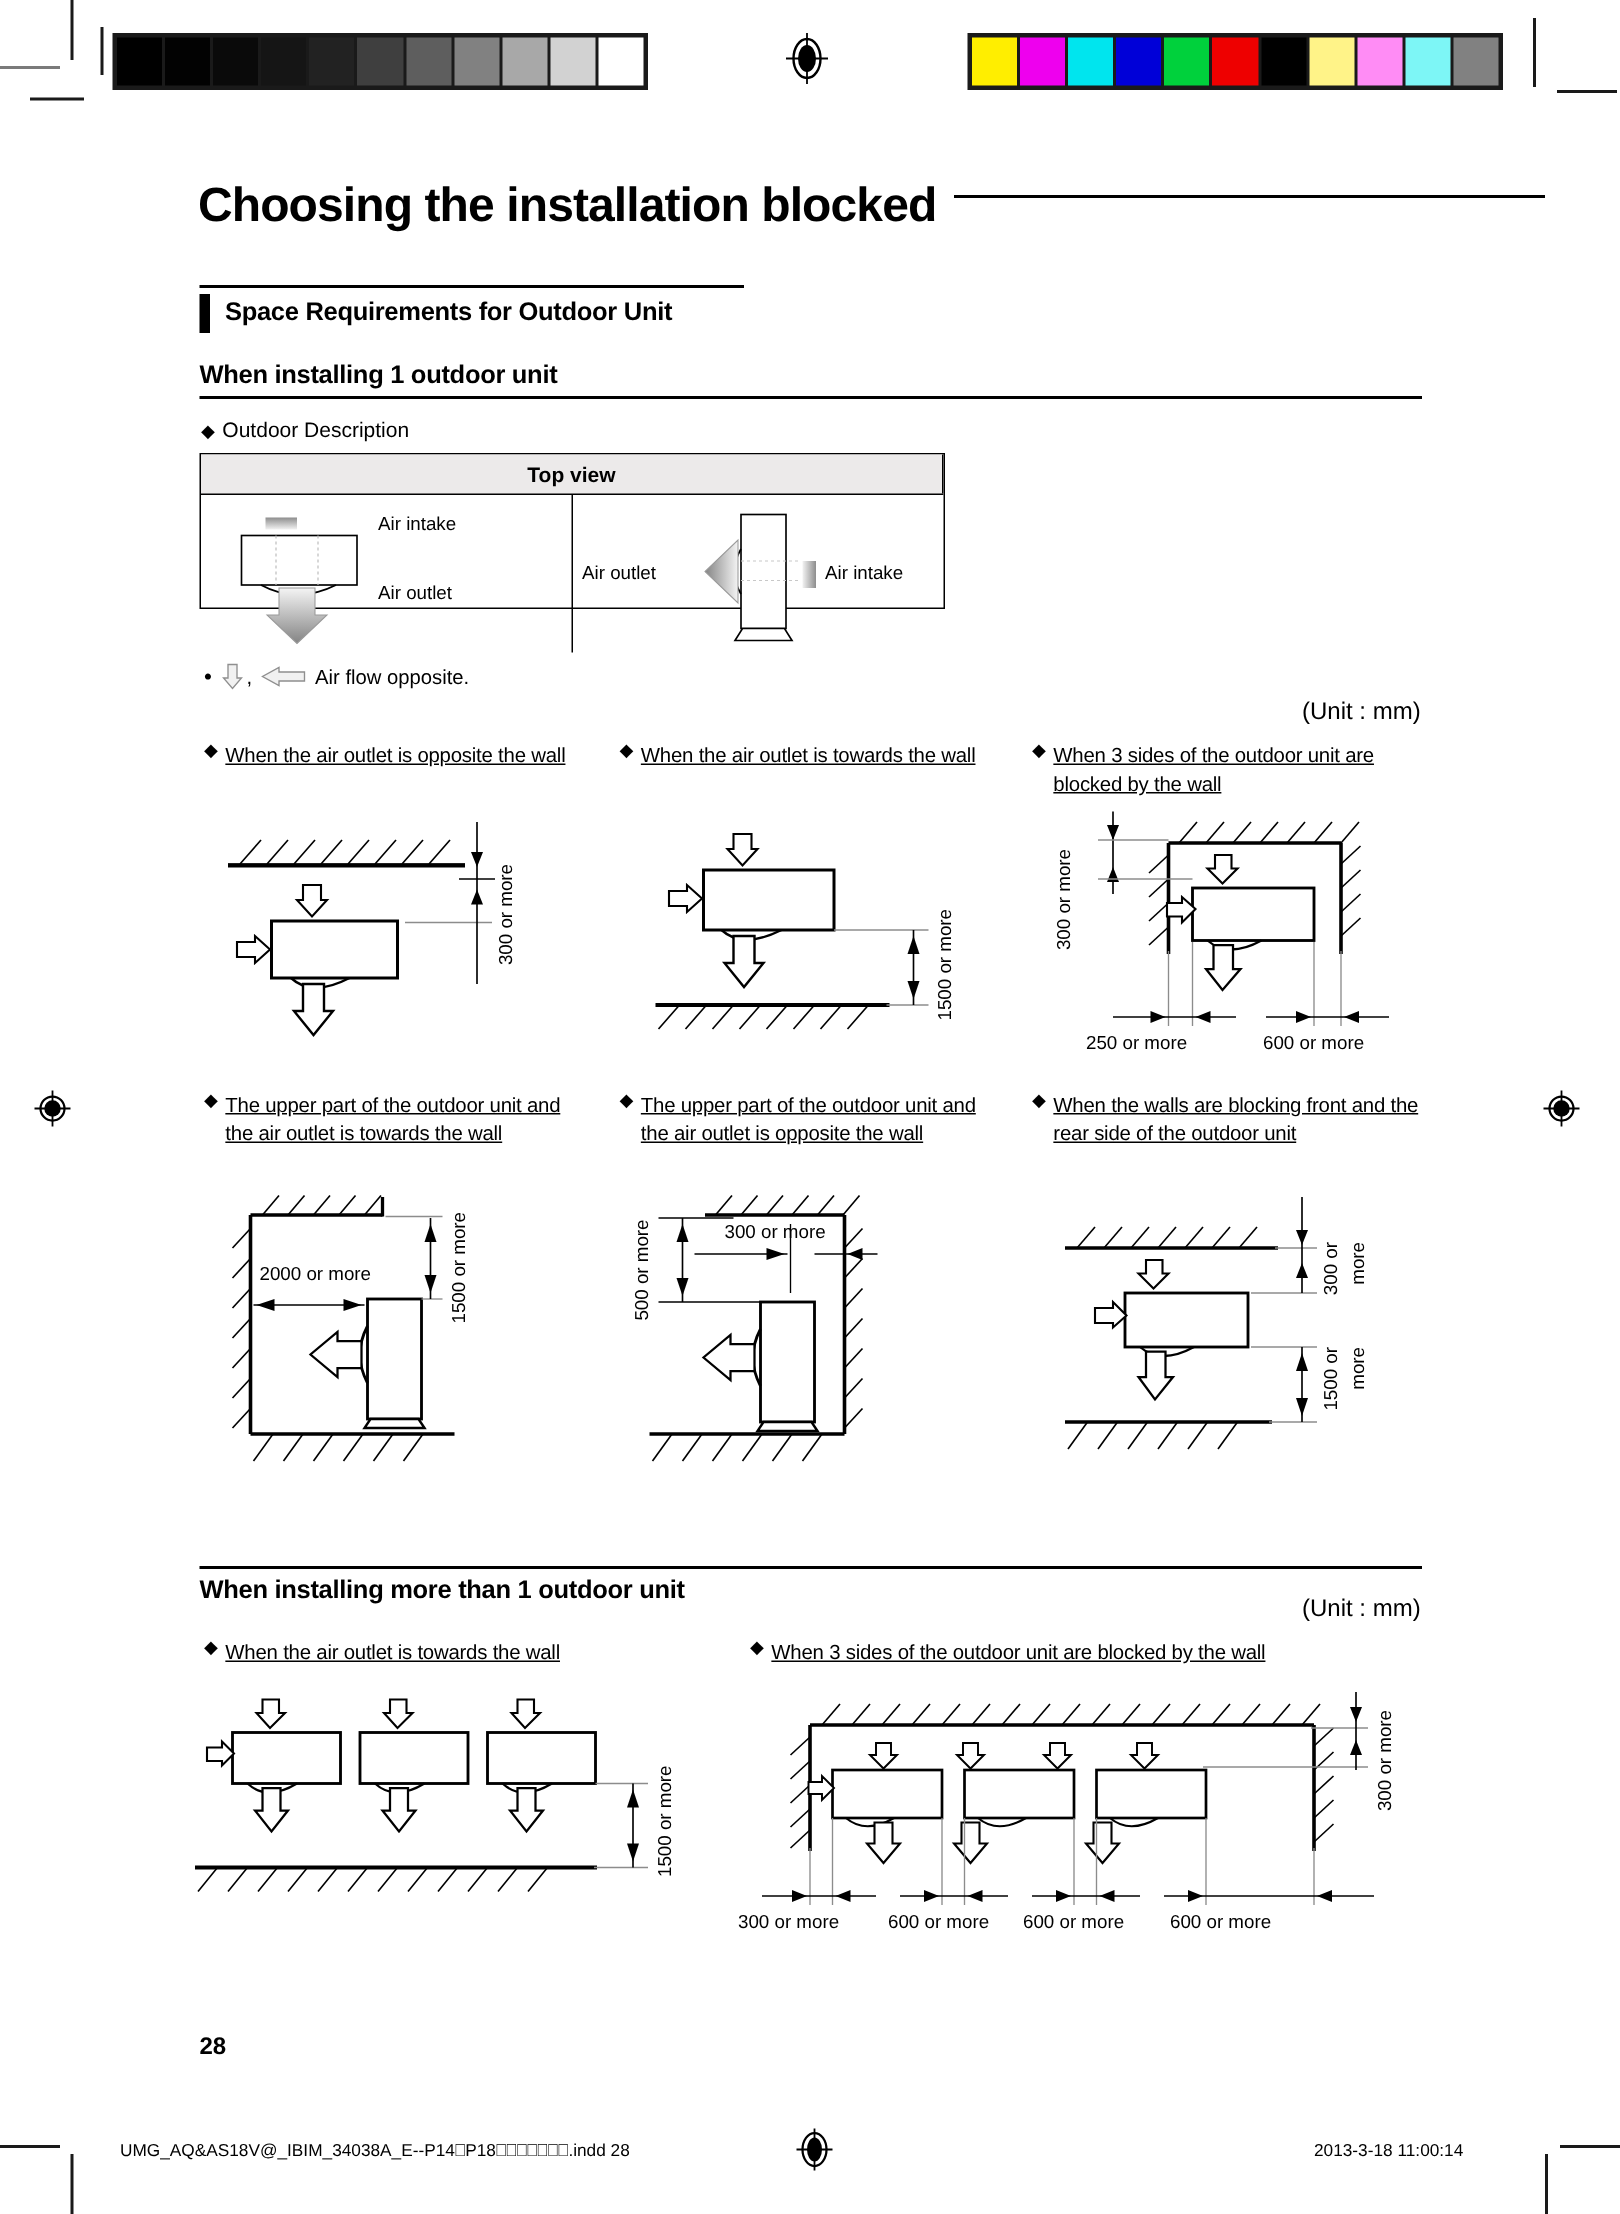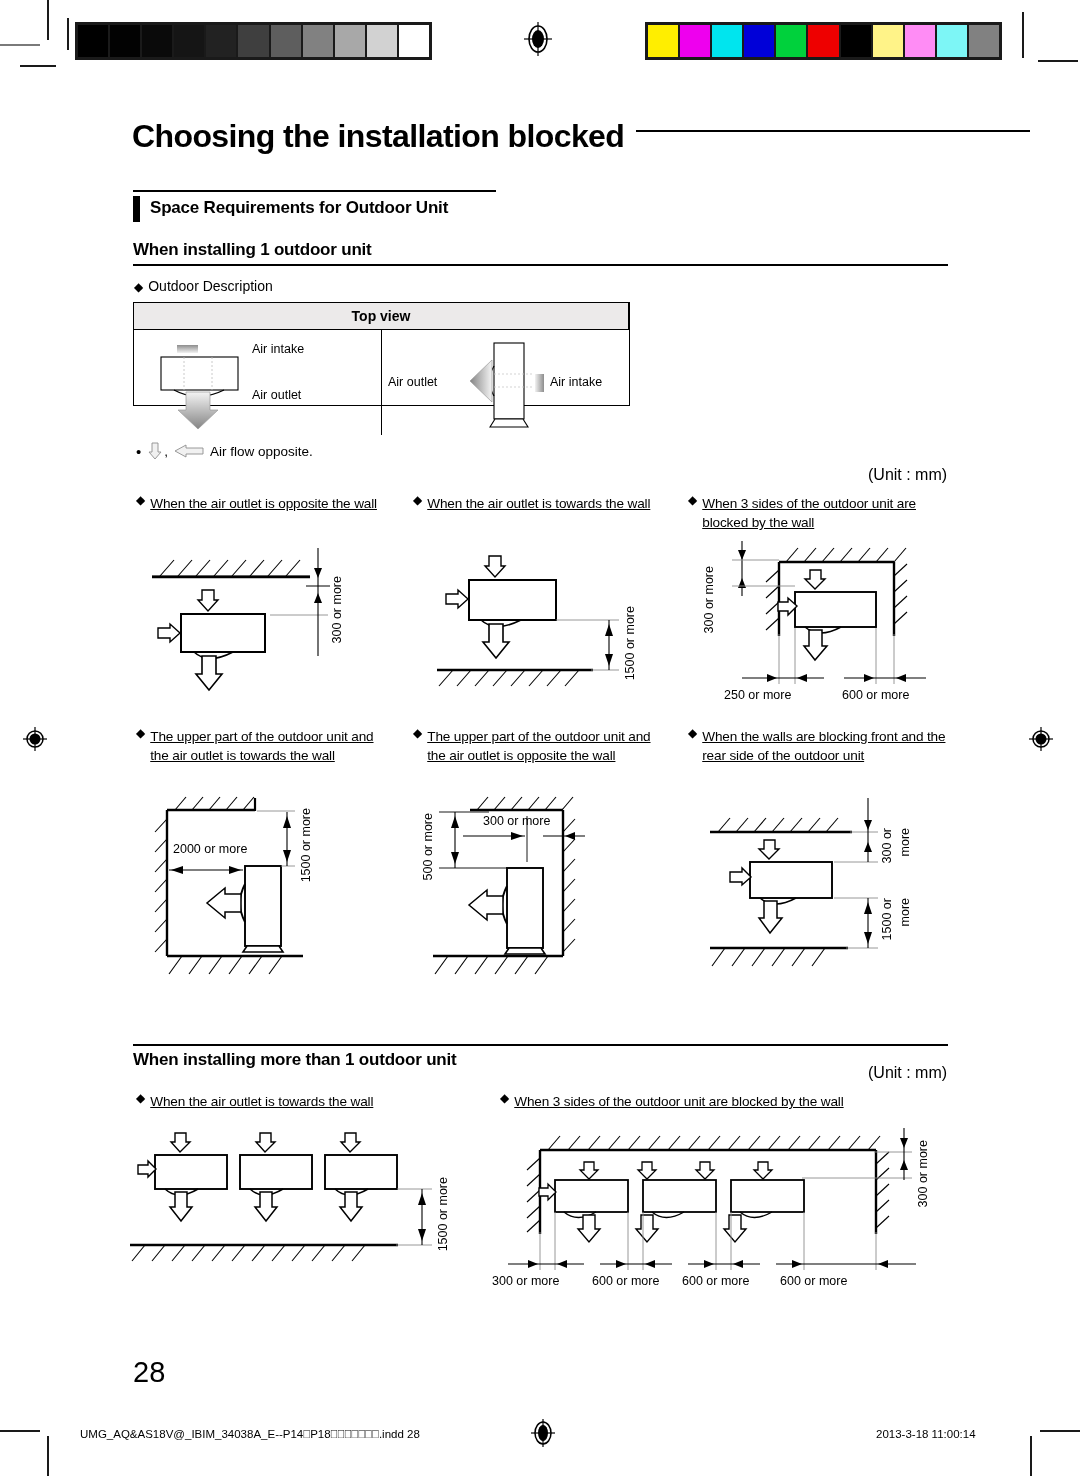--- a/index.html
+++ b/index.html
@@ -59,21 +59,21 @@
 
   .flownote{position:absolute;left:136px;top:442px;font-size:13.5px;white-space:nowrap;display:flex;align-items:center;}
   .unit-mm{position:absolute;font-size:16px;white-space:nowrap;text-align:right;}
 
   .caption{position:absolute;font-size:13.6px;line-height:19px;display:flex;}
   .caption .txt{letter-spacing:-0.15px;text-decoration:underline;}
 
   .dimtext{position:absolute;font-size:12.5px;white-space:nowrap;}
   .vert{writing-mode:vertical-rl;transform:rotate(180deg);}
 
-  .pagenum{position:absolute;left:133px;top:1356px;font-size:29px;font-weight:normal;}
+  .pagenum{position:absolute;left:133px;top:1356px;font-size:16px;font-weight:bold;}
   .foot-left{position:absolute;left:80px;top:1428px;font-size:11.5px;font-family:"Liberation Sans",sans-serif;white-space:nowrap;}
   .foot-right{position:absolute;left:876px;top:1428px;font-size:11.5px;white-space:nowrap;}
 
   svg{display:block;overflow:visible;}
 </style>
 </head>
 <body>
 
 <div class="crop" style="left:47px;top:0;width:2px;height:40px;"></div>
 <div class="crop" style="left:0;top:44px;width:40px;height:2px;background:#7a7a7a;"></div>

